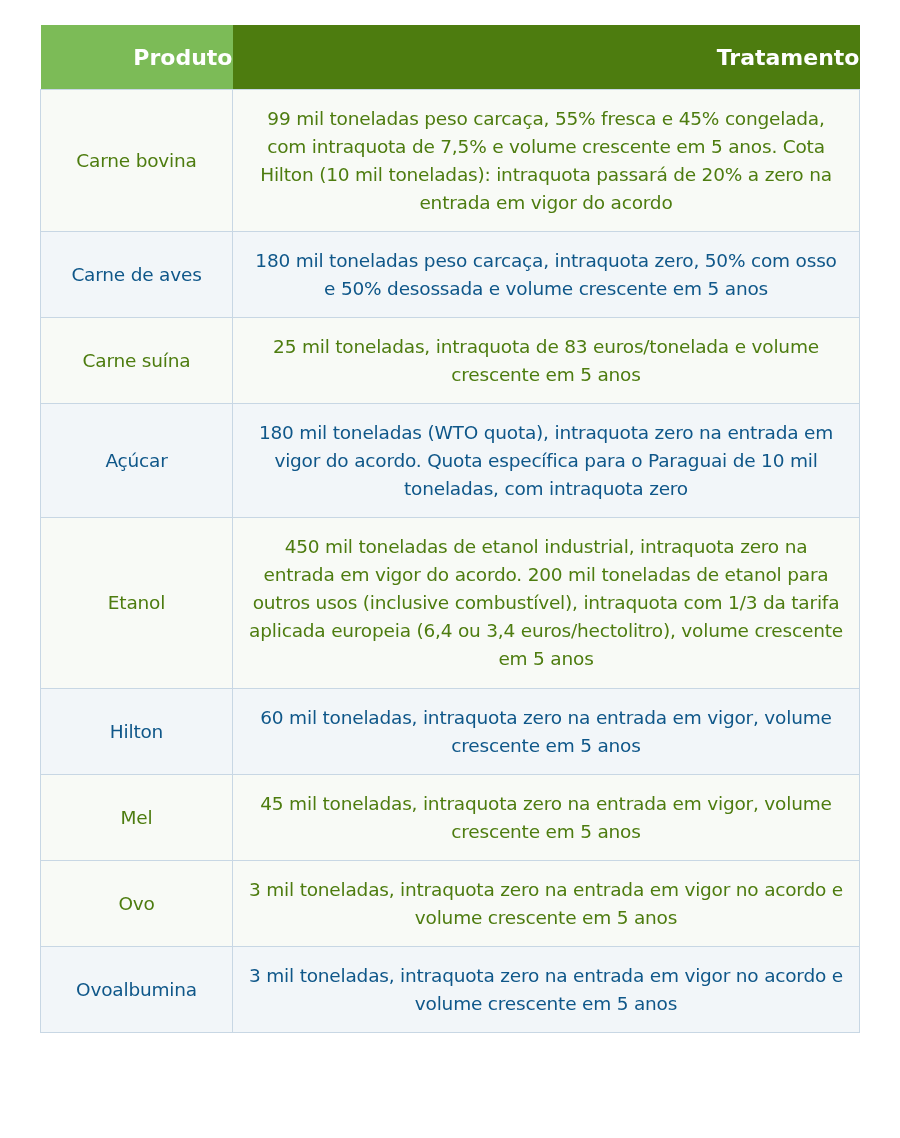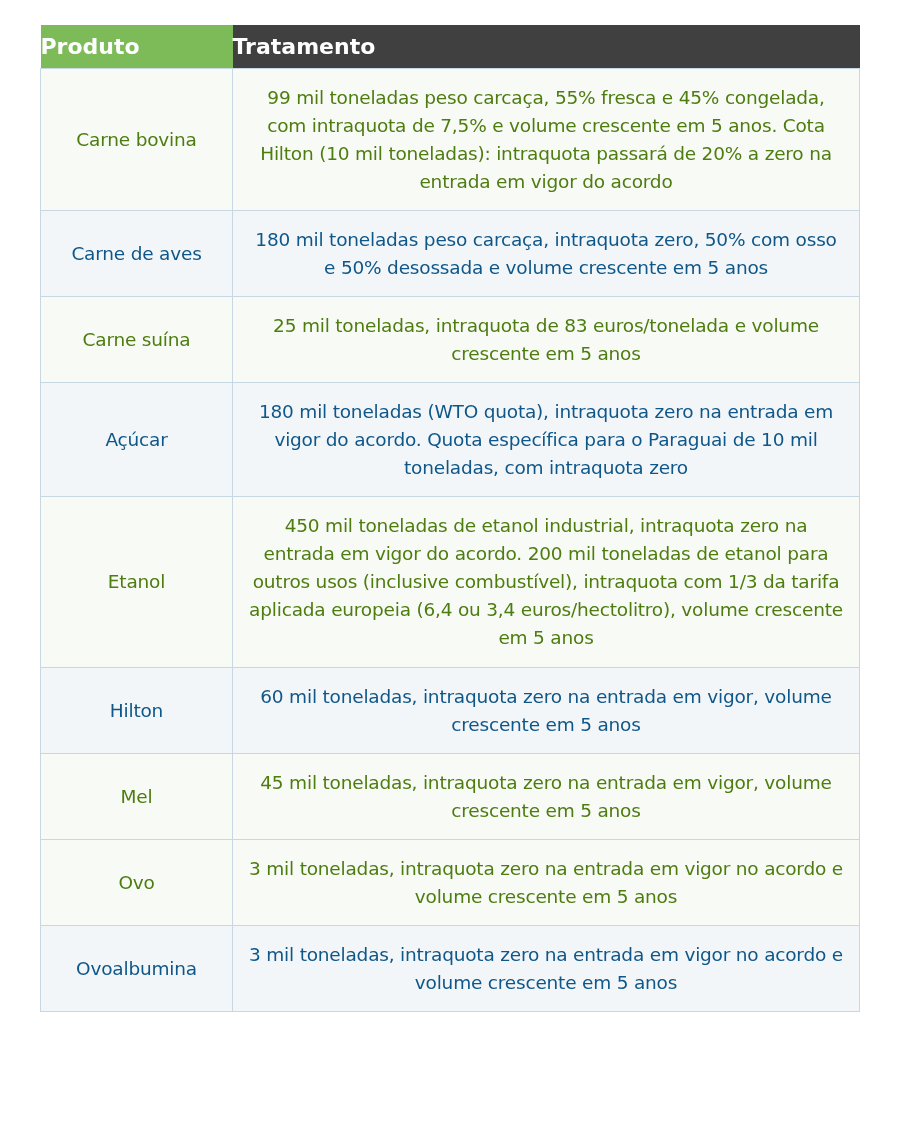--- a/index.html
+++ b/index.html
@@ -1,20 +1,20 @@
 <!DOCTYPE html>
 <html><head>
   <meta charset="utf-8">
   <style>
     html, body { margin: 0; padding: 0; background: #ffffff; }
     body { width: 900px; height: 1138px; position: relative; font-family: "DejaVu Sans", sans-serif; }
     .tbl { position: absolute; left: 40px; top: 25px; width: 820px; border-collapse: collapse; table-layout: fixed; }
-    .tbl th { height: 43px; color: #ffffff; font-size: 22px; font-weight: bold; text-align: left; padding: 0; font-family: "DejaVu Sans", sans-serif; }
+    .tbl th { height: 64px; color: #ffffff; font-size: 22px; font-weight: bold; text-align: right; padding: 0; font-family: "DejaVu Sans", sans-serif; }
     .tbl th.c1 { background: #7cbb57; width: 192px; }
-    .tbl th.c2 { background: #404040; }
+    .tbl th.c2 { background: #4d7c0f; }
     .tbl td { border: 1px solid #c8d7e4; text-align: center; vertical-align: middle; font-size: 18.5px; line-height: 28px; padding: 0 14px; letter-spacing: -0.2px; }
     .tbl tr.g td { background: #f8faf6; color: #4d7c0f; }
     .tbl tr.b td { background: #f2f6f9; color: #0f5789; }
     .tbl td.p { padding: 0 18px; }
   </style>
 </head>
 <body>
 
 <table class="tbl">
   <thead>

